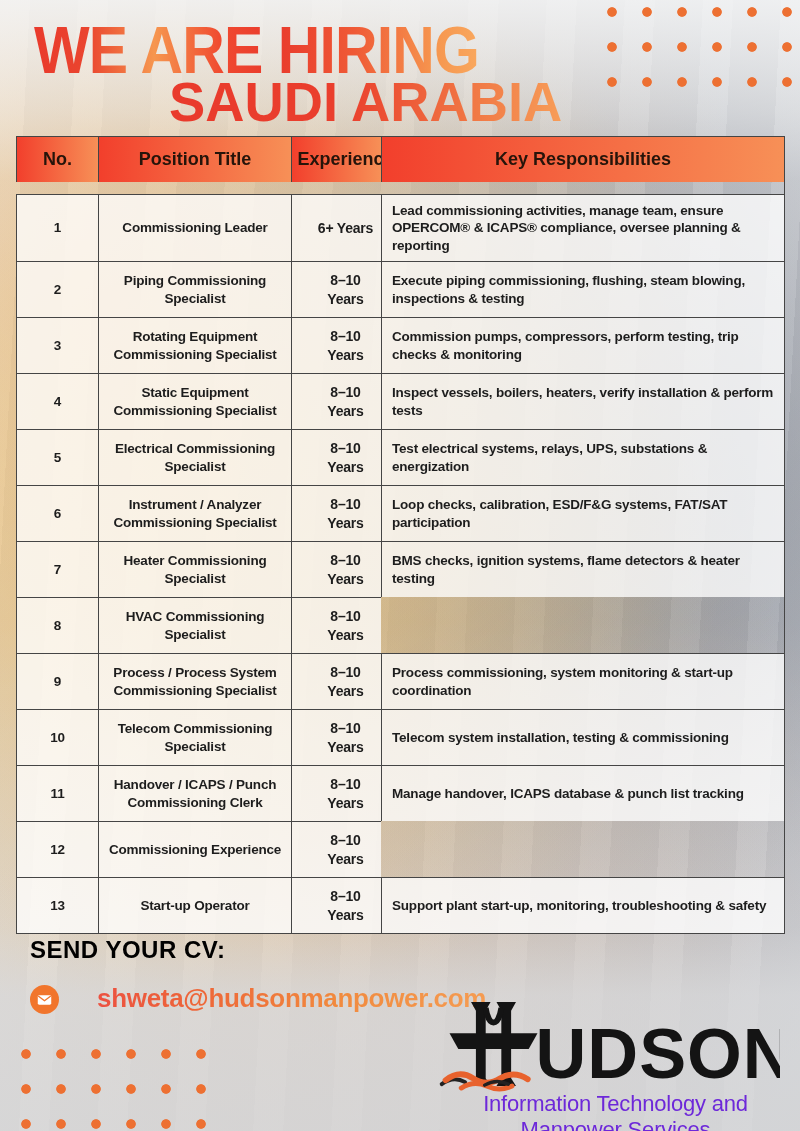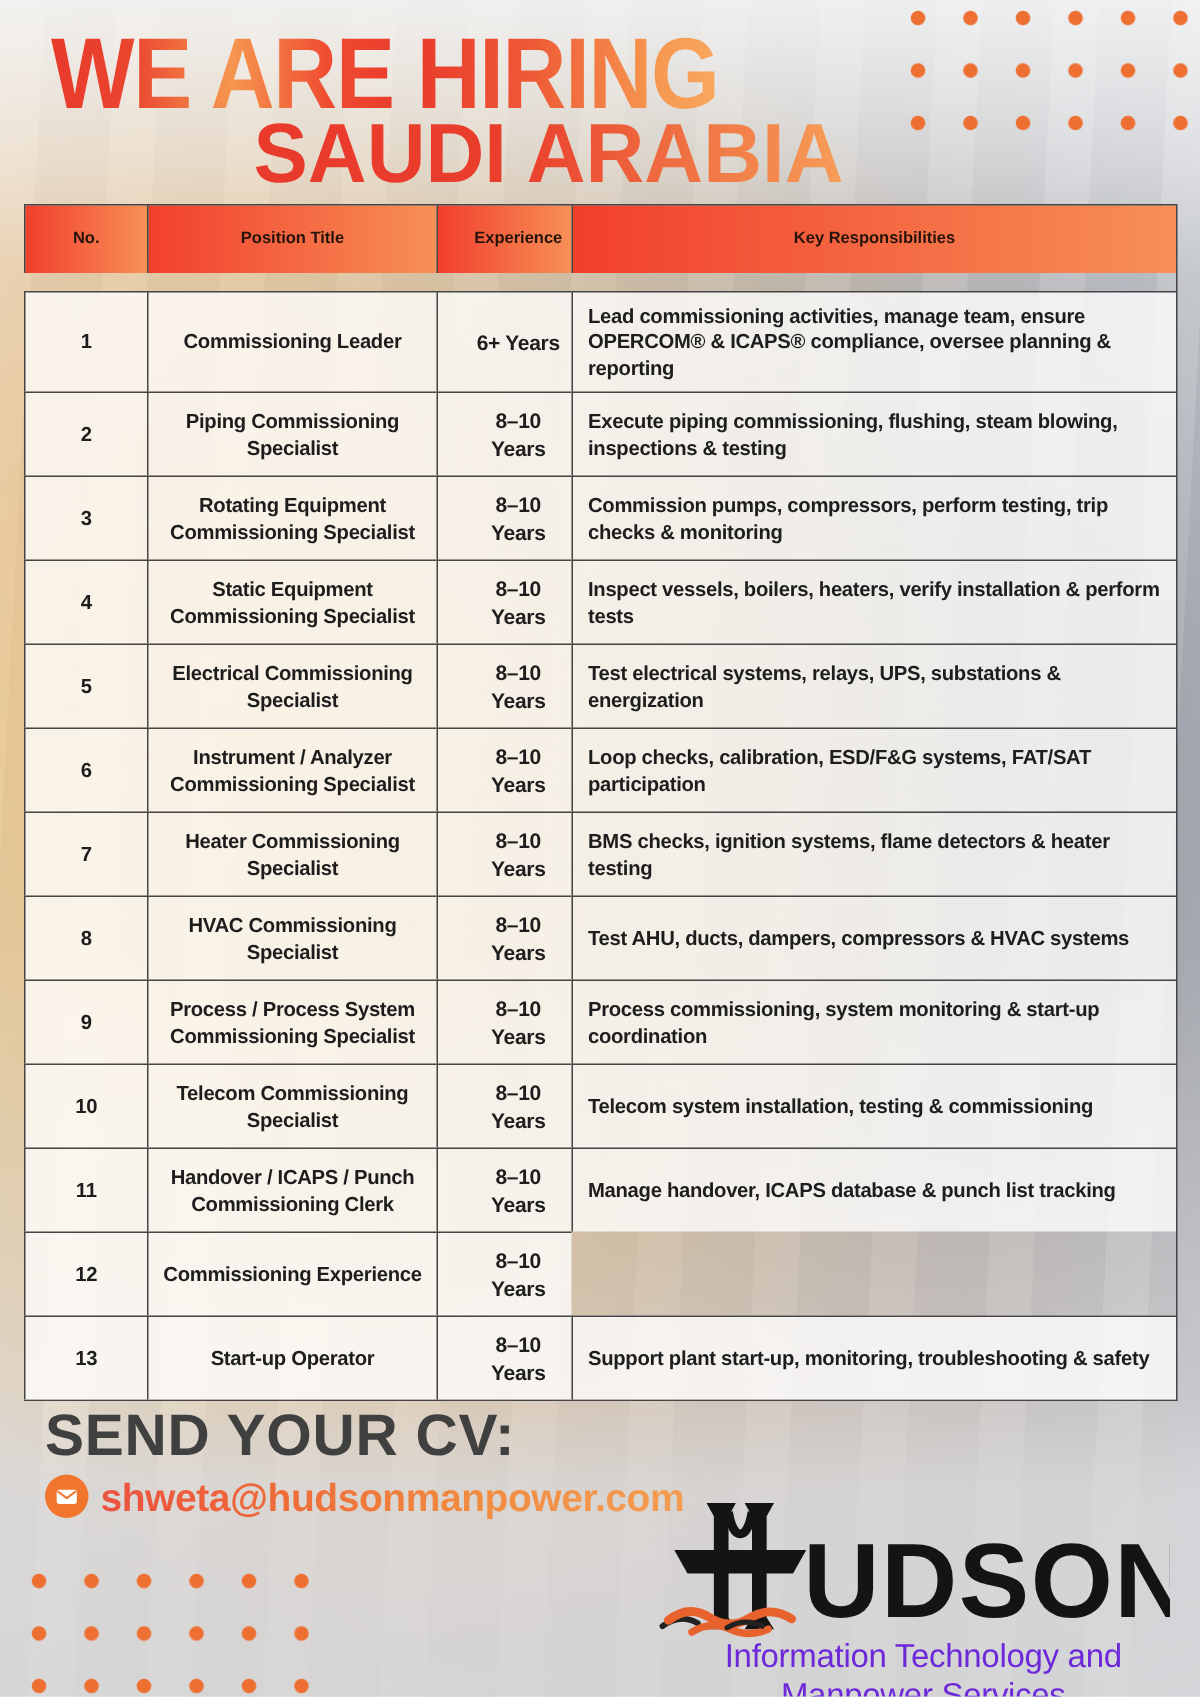--- a/index.html
+++ b/index.html
@@ -57,28 +57,28 @@
     color:#1d1d1d; font-weight:bold; font-size:13.5px; letter-spacing:-0.2px;
     line-height:1.3; padding:4px 6px; min-height:56px;
   }
   .r1 .td{ min-height:67px;margin-top:12px; }
   .c-no{ width:82px; flex:none; }
   .c-title{ width:193px; flex:none; }
   .c-exp{ width:90px; flex:none; font-size:14px;padding-left:24px; }
   .c-resp{ flex:1; justify-content:flex-start; text-align:left; padding:4px 10px; }
   .hd .td{
     min-height:46px; background:linear-gradient(90deg,#f23f2c 0%,#f79057 100%);
-    color:#26140a; font-size:11px; letter-spacing:0;
+    color:#26140a; font-size:18px; letter-spacing:0;
   }
   
   .cv-head{
-    position:absolute; left:30px; top:936px; font-size:39px; font-weight:bold;
-    color:#404040; letter-spacing:0.5px;
-  }
-  .email-row{ position:absolute; left:30px; top:983px; display:flex; align-items:flex-start; }
+    position:absolute; left:30px; top:936px; font-size:24px; font-weight:bold;
+    color:#000000; letter-spacing:0.5px;
+  }
+  .email-row{ position:absolute; left:30px; top:983px; display:flex; align-items:flex-end;gap:30px; }
   .email-icon{
     width:29px; height:29px; border-radius:50%; background:#f1752c; flex:none;
     display:flex; align-items:center; justify-content:center;
   }
   .email-icon svg{ width:19px; height:19px; display:block; }
   .email-text{
     margin-left:8px; font-size:26px; font-weight:bold; letter-spacing:-0.3px;
     background:linear-gradient(90deg,#ec5140 0%,#ee6a38 30%,#f18a3e 62%,#f59c52 100%);
     -webkit-background-clip:text; background-clip:text; color:transparent;
   }
@@ -149,21 +149,20 @@
     <div class="trw">
       <div class="td c-no">7</div>
       <div class="td c-title">Heater Commissioning Specialist</div>
       <div class="td c-exp">8–10 Years</div>
       <div class="td c-resp">BMS checks, ignition systems, flame detectors &amp; heater testing</div>
     </div>
     <div class="trw">
       <div class="td c-no">8</div>
       <div class="td c-title">HVAC Commissioning Specialist</div>
       <div class="td c-exp">8–10 Years</div>
-      <div class="td c-resp">Test AHU, ducts, dampers, compressors &amp; HVAC systems</div>
     </div>
     <div class="trw">
       <div class="td c-no">9</div>
       <div class="td c-title">Process / Process System Commissioning Specialist</div>
       <div class="td c-exp">8–10 Years</div>
       <div class="td c-resp">Process commissioning, system monitoring &amp; start-up coordination</div>
     </div>
     <div class="trw">
       <div class="td c-no">10</div>
       <div class="td c-title">Telecom Commissioning Specialist</div>

